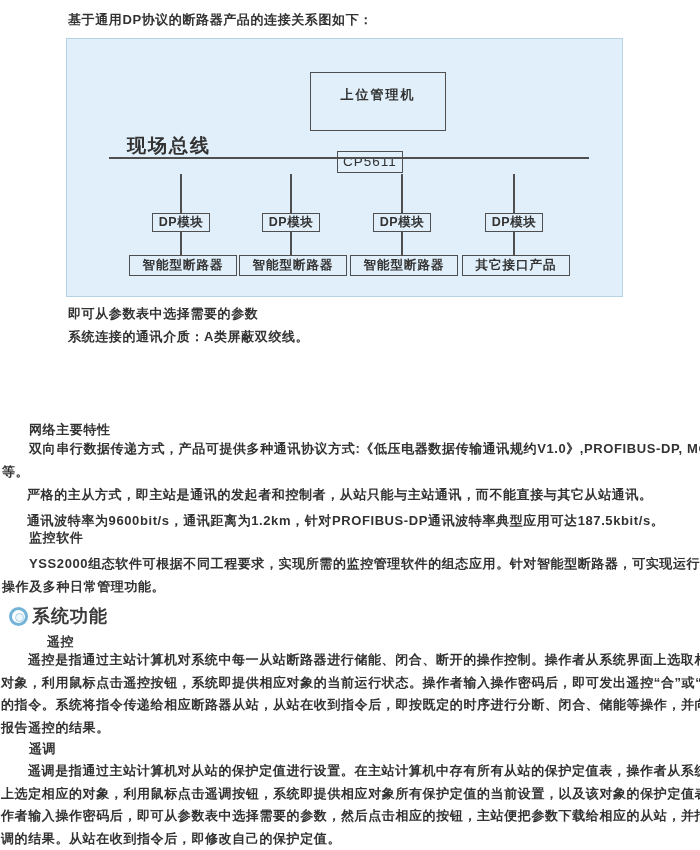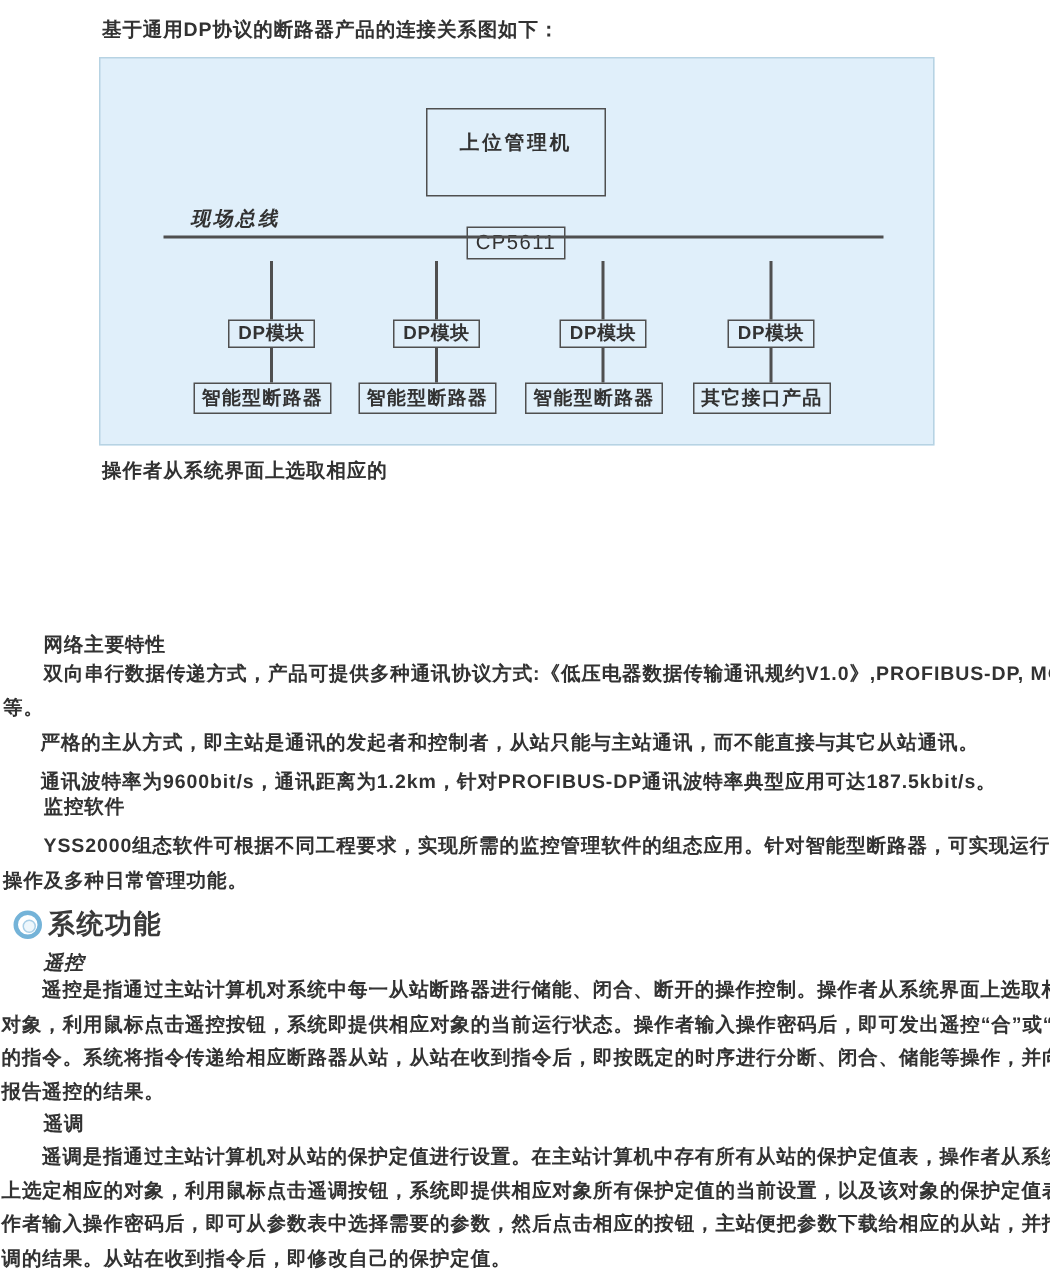--- a/index.html
+++ b/index.html
@@ -15,39 +15,39 @@
   .abs { position: absolute; }
   .t { font-size: 13px; letter-spacing: 0.6px; line-height: 16px; white-space: nowrap; }
 
   
   .panel {
     left: 66px; top: 38px; width: 557px; height: 259px;
     background: #e0effa;
     border: 1px solid #b7d3e3;
   }
   .dbox { border: 1px solid #4f4f4f; background: transparent; text-align: center; }
-  .host-box { left: 217px; top: 33px; width: 120px; height: 59px; }
+  .host-box { left: 243px; top: 33px; width: 136px; height: 59px; }
   .host-label { width: 100%; top: 13px; font-size: 13px; letter-spacing: 2px; text-align: center; }
   .cp-box {
     left: 26px; top: 37px; width: 66px; height: 22px;
     border: 1px solid #4f4f4f; text-align: center;
     font-size: 13.5px; letter-spacing: 1px; line-height: 20px; font-weight: 400; margin-top: 41px;
   }
-  .bus-label { left: 60px; top: 99px; font-size: 13px; letter-spacing: 2px; font-style: italic; }
+  .bus-label { left: 60px; top: 99px; font-size: 19px; letter-spacing: 2px; }
   .bus-line { left: 42px; top: 118px; width: 480px; height: 2px; background: #4f4f4f; }
   .col { top: 0; width: 110px; height: 221px; margin-top: 16px; }
   .col-1 { left: 59px; } .col-2 { left: 169px; } .col-3 { left: 280px; } .col-4 { left: 392px; }
   .riser { left: 54px; top: 119px; width: 1.5px; height: 39px; background: #4f4f4f; }
   .module-box {
     left: 26px; top: 158px; width: 58px; height: 19px;
     font-size: 12.5px; line-height: 17px; letter-spacing: 0.5px;
   }
   .connector { left: 54px; top: 177px; width: 1.5px; height: 23px; background: #4f4f4f; }
   .device-box {
-    left: 3px; top: 200px; width: 92px; height: 21px;
+    left: 3px; top: 200px; width: 108px; height: 21px;
     font-size: 12.5px; line-height: 19px; letter-spacing: 1px;
   }
 
   
   .line { white-space: nowrap; }
   .body-line { font-size: 13px; letter-spacing: 0.6px; }
   .lh23 .line { height: 23px; }
   .lh227 .line { height: 22.7px; }
   .indent { padding-left: 27px; }
 
@@ -73,21 +73,21 @@
     left: 3px; top: 3px; width: 7px; height: 7px;
     border-radius: 50%;
     border: 1.5px solid #a9cfe7;
     background: #eef7fc;
   }
   .func-title {
     display: inline-block; vertical-align: middle;
     margin-left: 4px;
     font-size: 18px; letter-spacing: 1px; color: #3a3a3a;
   }
-  .rc-label { left: 29px; top: 633px; font-style: italic; }
+  .rc-label { left: 47px; top: 633px; }
   .rc-para { left: 1px; top: 651px; }
   .rt-label { left: 29px; top: 740px; }
   .rt-para { left: 1px; top: 762px; }
 </style>
 </head>
 <body>
 
 <div class="abs t title-line">基于通用DP协议的断路器产品的连接关系图如下：</div>
 
 <div class="abs panel">
@@ -123,21 +123,22 @@
 
   <div class="abs col col-4">
     <div class="abs riser"></div>
     <div class="abs dbox module-box">DP模块</div>
     <div class="abs connector"></div>
     <div class="abs dbox device-box">其它接口产品</div>
   </div>
 </div>
 
 <div class="abs lh23" style="left:68px; top:305px;">
-  <div class="line body-line">操作者从系统界面上选取相应的</div>
+  <div class="line body-line">即可从参数表中选择需要的参数</div>
+  <div class="line body-line">系统连接的通讯介质：A类屏蔽双绞线。</div>
 </div>
 
 <div class="abs line body-line net-heading">网络主要特性</div>
 <div class="abs net-p1">
   <div class="line body-line indent">双向串行数据传递方式，产品可提供多种通讯协议方式:《低压电器数据传输通讯规约V1.0》,PROFIBUS-DP, MODEBUS</div>
   <div class="line body-line">等。</div>
 </div>
 <div class="abs line body-line net-p2">严格的主从方式，即主站是通讯的发起者和控制者，从站只能与主站通讯，而不能直接与其它从站通讯。</div>
 <div class="abs line body-line net-p3">通讯波特率为9600bit/s，通讯距离为1.2km，针对PROFIBUS-DP通讯波特率典型应用可达187.5kbit/s。</div>
 

